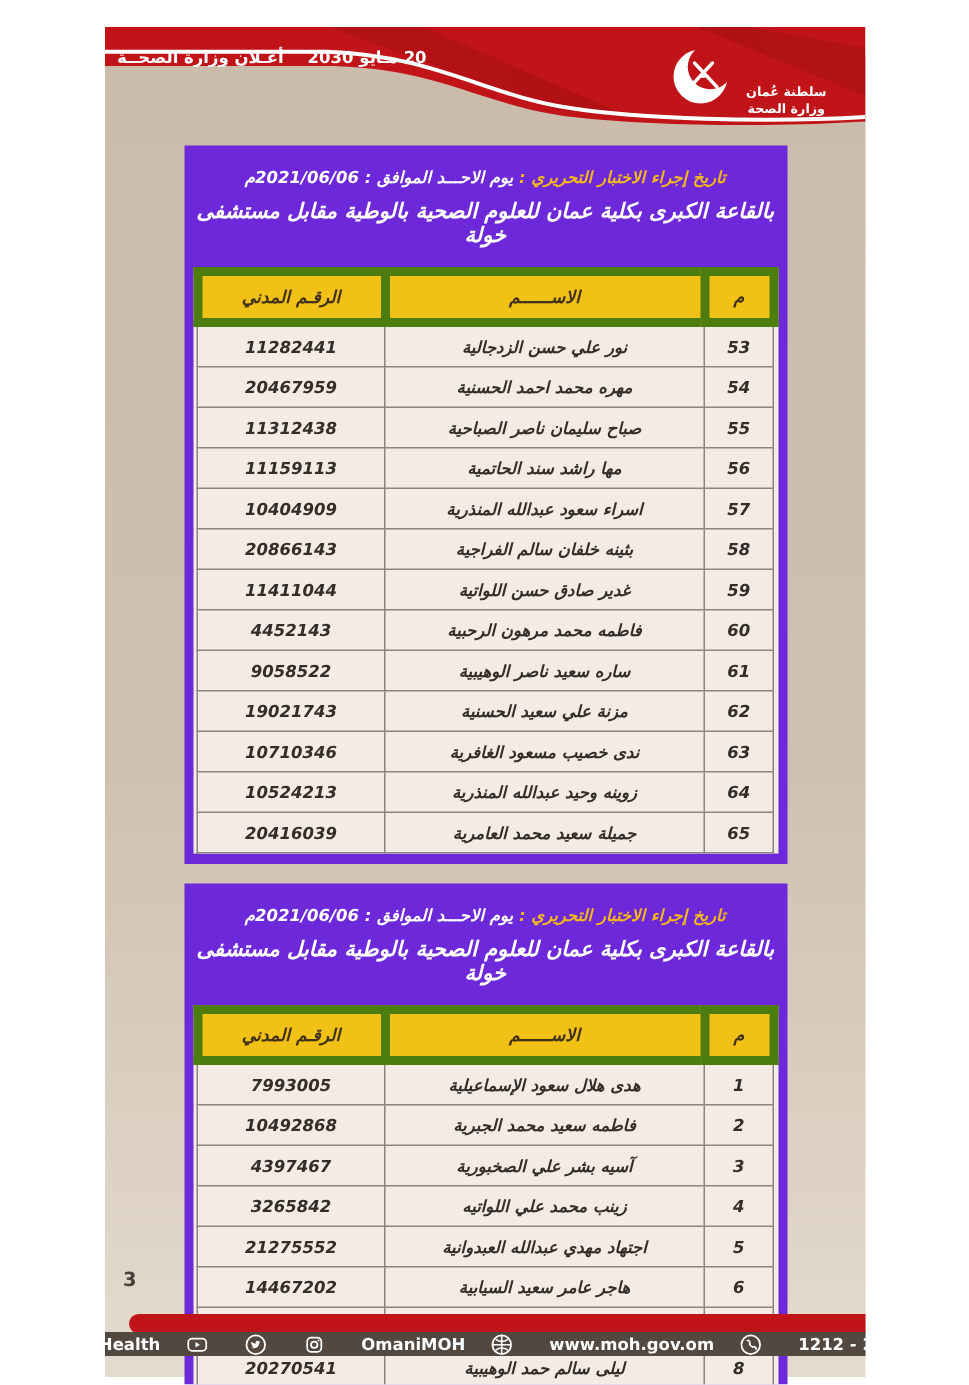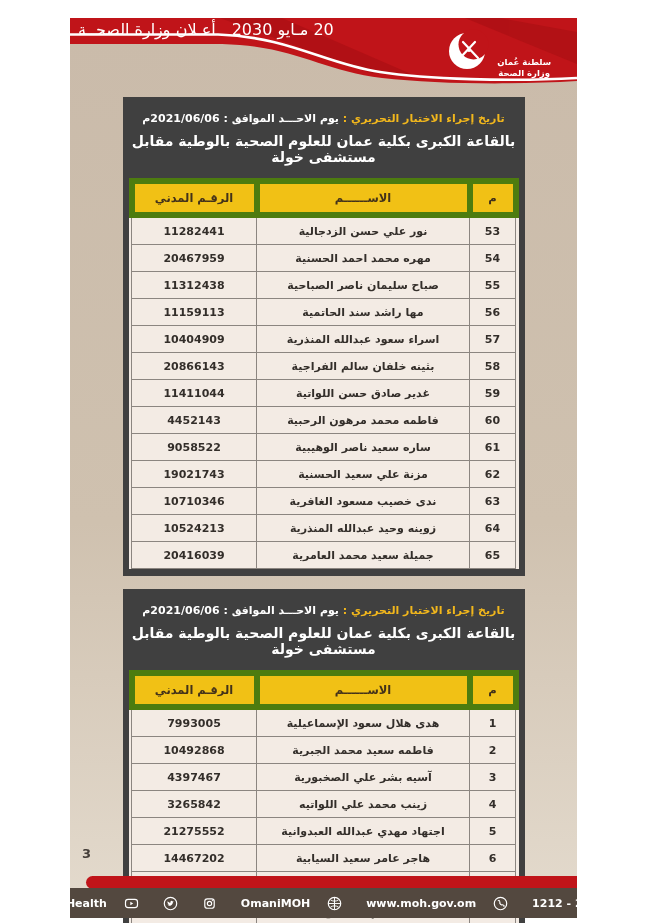--- a/index.html
+++ b/index.html
@@ -3,42 +3,42 @@
 <meta charset="utf-8">
 <style>
   html,body{margin:0;padding:0;background:#fff;}
   .page{position:relative;width:646px;height:923px;background:#fff;overflow:hidden;
         font-family:"DejaVu Sans",sans-serif;}
   .doc{position:absolute;left:70px;top:18px;width:507px;height:900px;}
   .tan{position:absolute;left:0;top:20px;right:0;bottom:0;
        background:linear-gradient(180deg,#cabbaa 0%,#cfc1af 55%,#e4dbce 100%);}
   .band{position:absolute;left:0;top:0;}
   .masthead-text{position:absolute;top:2px;left:8px;display:flex;gap:16px;align-items:baseline;z-index:3;}
-  .masthead-text .t{color:#fff;font-weight:normal;font-size:16px;white-space:nowrap;}
+  .masthead-text .t{color:#fff;font-weight:bold;font-size:11px;white-space:nowrap;margin-top:12px;}
   .logo{position:absolute;top:4px;right:26px;display:flex;gap:7px;align-items:center;z-index:3;}
   .logo-text{color:#fff;font-weight:bold;font-size:8.5px;line-height:1.3;text-align:center;white-space:nowrap;margin-top:35px;}
   .content{position:absolute;left:0;top:0;right:0;padding-top:79px;z-index:2;}
-  .panel{width:402px;margin:0 auto;background:#404040;padding:0 6px 7px;box-sizing:border-box;}
+  .panel{width:402px;margin:0 auto;background:#6d28d9;padding:0 6px 7px;box-sizing:border-box;font-style:italic;}
   .panel + .panel{margin-top:13px;}
   .panel-head{text-align:center;padding:9px 2px 7px;direction:rtl;}
   .ph-line{font-size:11px;font-weight:bold;margin:6px 0;white-space:nowrap;}
   .ph-line .lbl{color:#f2b71c;}
   .ph-line .val{color:#fff;}
   .ph-venue{color:#fff;font-size:14px;font-weight:bold;margin:8px 0 6px;}
   table{width:100%;border-collapse:collapse;background:#f3ebe4;direction:rtl;table-layout:fixed;}
   th{background:#f1c115;color:#43321a;font-size:11.5px;font-weight:bold;height:26px;
      border:6px solid #4d7c0f;}
   td{height:24px;font-size:11px;font-weight:bold;color:#332e2a;text-align:center;
      border:1px solid #8b8580;background:#f3ebe4;}
   .col-serial{width:38px;}
   .col-name{width:205px;}
   .page-num{position:absolute;left:12px;top:828px;font-size:13px;font-weight:bold;color:#453e39;z-index:3;}
   .footer-stripe{position:absolute;left:16px;right:0;top:858px;height:13px;background:#c01419;
                  border-radius:8px 0 0 8px;z-index:2;}
-  .footer-bar{position:absolute;left:0;right:0;top:870px;height:30px;background:#53483f;z-index:3;
+  .footer-bar{position:absolute;left:0;right:0;top:870px;height:16px;background:#53483f;z-index:3;
               display:flex;align-items:center;justify-content:center;gap:9px;direction:ltr;}
   .footer-bar .ft{color:#fff;font-size:11px;font-weight:bold;white-space:nowrap;}
   .icn{display:block;}
   .fgroup{display:flex;align-items:center;gap:4px;}
   .fgroup + .fgroup{margin-left:8px;gap:24px;}
 </style>
 </head>
 <body>
 
 <div class="page">

